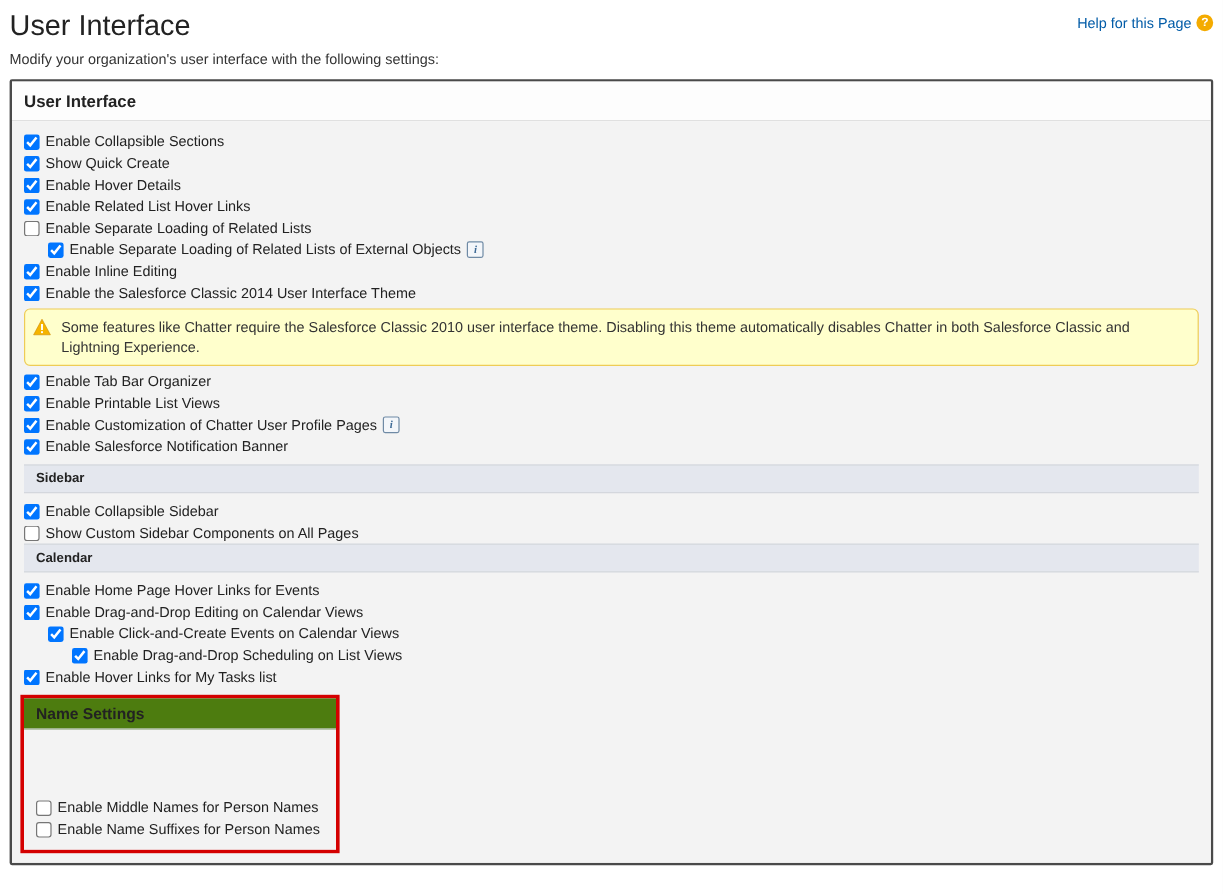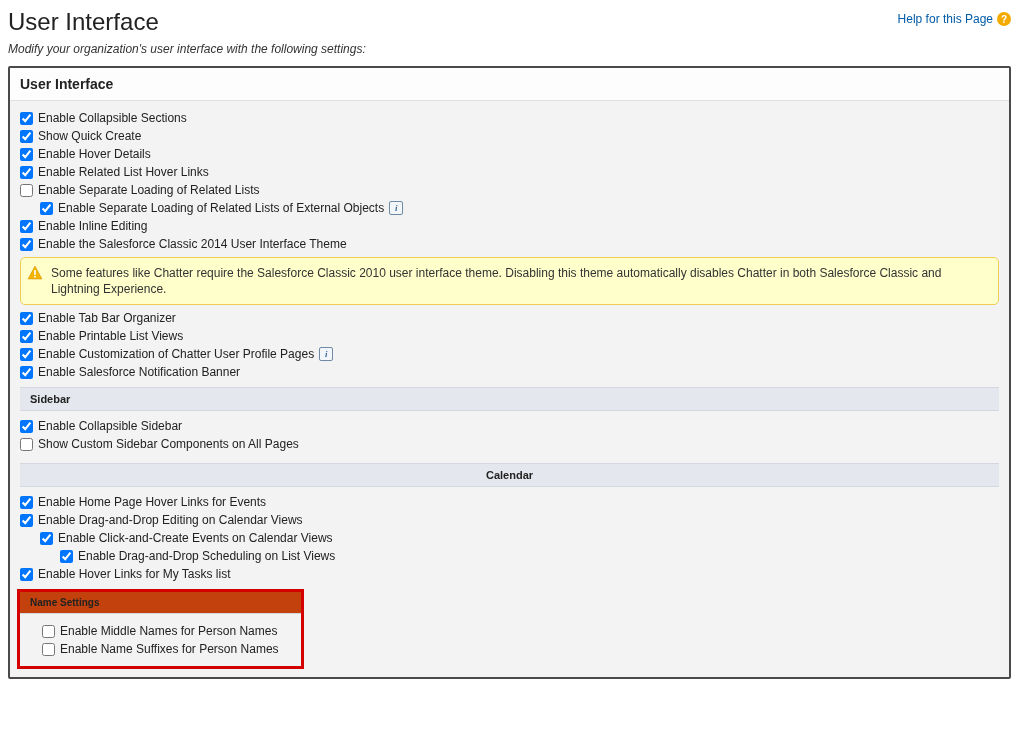--- a/index.html
+++ b/index.html
@@ -44,21 +44,20 @@
       align-items: center;
       justify-content: center;
       color: #fff;
       font-size: 10px;
       font-weight: bold;
     }
     .page-subtitle {
       font-size: 12px;
       color: #333;
       margin: 4px 0 10px 0;
-      font-style: italic;
     }
     .main-panel {
       border: 2px solid #4a4a4a;
       border-radius: 2px;
     }
     .section-header {
       background: #e4e7ee;
       padding: 6px 10px;
       border-bottom: 1px solid #d4d7dd;
       font-size: 13px;
@@ -142,31 +141,32 @@
       line-height: 1.35;
     }
     .highlight-box {
       border: 3px solid #d40000;
       display: inline-block;
       padding: 0;
       margin-left: -3px;
       margin-top: 6px;
     }
     .highlight-box .section-sub-header-inner {
-      background: #c2410c;
+      background: #4d7c0f;
       padding: 5px 10px;
       border-bottom: 1px solid #d4d7dd;
-      font-size: 10px;
+      font-size: 13px;
       font-weight: bold;
       color: #222;
       min-width: 260px;
     }
     .highlight-box .section-body-inner {
-      padding: 8px 22px;
+      padding: 8px 10px;
       background: #f3f3f3;
+      margin-top: 48px;
     }
   </style>
 </head>
 <body>
 
 <div class="page-header">
   <h1 class="page-title">User Interface</h1>
   <a href="#" class="help-link">
     <span>Help for this Page</span>
     <span class="help-icon">?</span>
@@ -251,21 +251,21 @@
         <input type="checkbox" checked="" style="">
         <span>Enable Collapsible Sidebar</span>
       </div>
       <div class="checkbox-row">
         <input type="checkbox" style="">
         <span>Show Custom Sidebar Components on All Pages</span>
       </div>
     </div>
 
     
-    <div class="section-sub-header" style="margin-top:10px;text-align:center;">Calendar</div>
+    <div class="section-sub-header" style="margin-top:0;">Calendar</div>
     <div style="padding-top:6px;">
       <div class="checkbox-row">
         <input type="checkbox" checked="" style="">
         <span>Enable Home Page Hover Links for Events</span>
       </div>
       <div class="checkbox-row">
         <input type="checkbox" checked="" style="">
         <span>Enable Drag-and-Drop Editing on Calendar Views</span>
       </div>
       <div class="checkbox-row indent-1">

